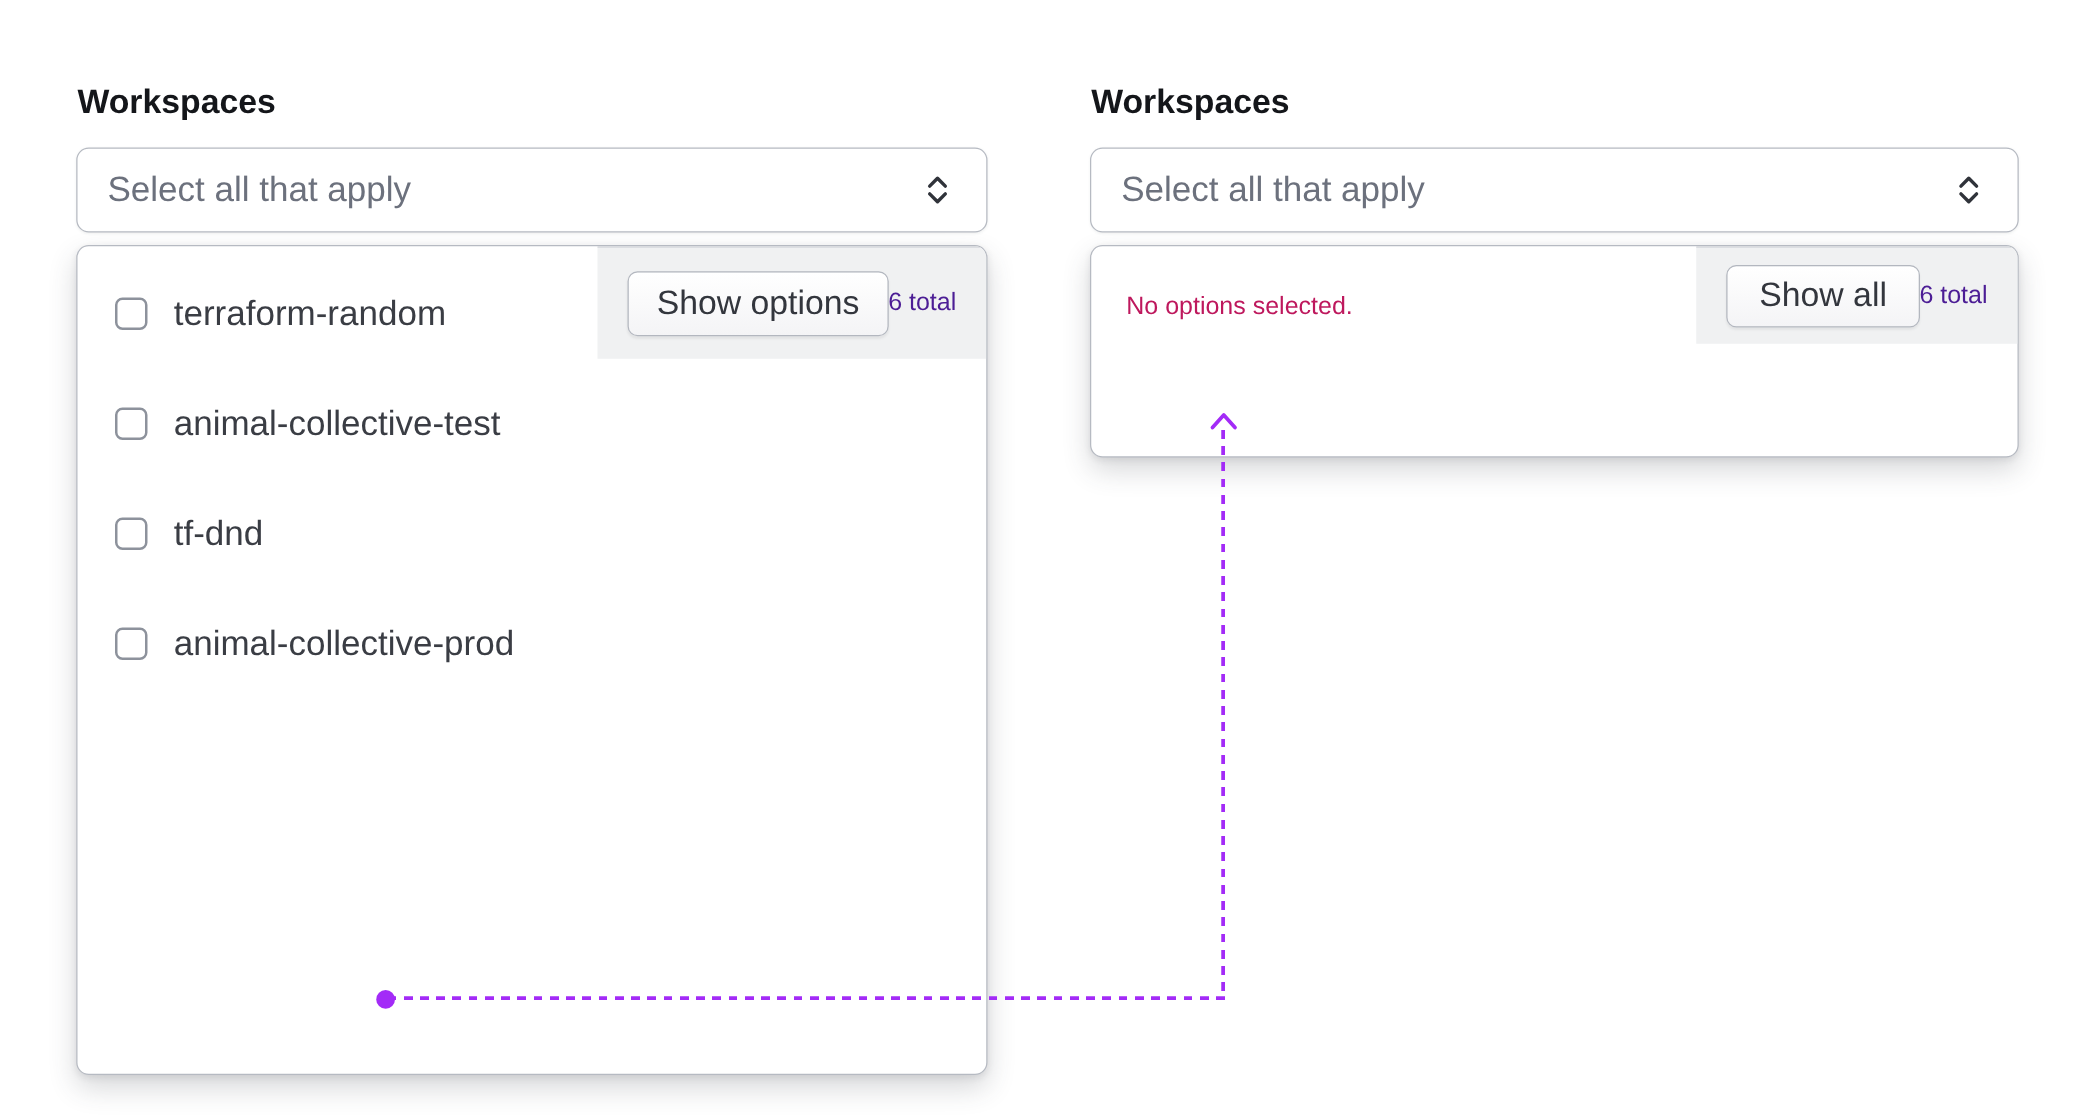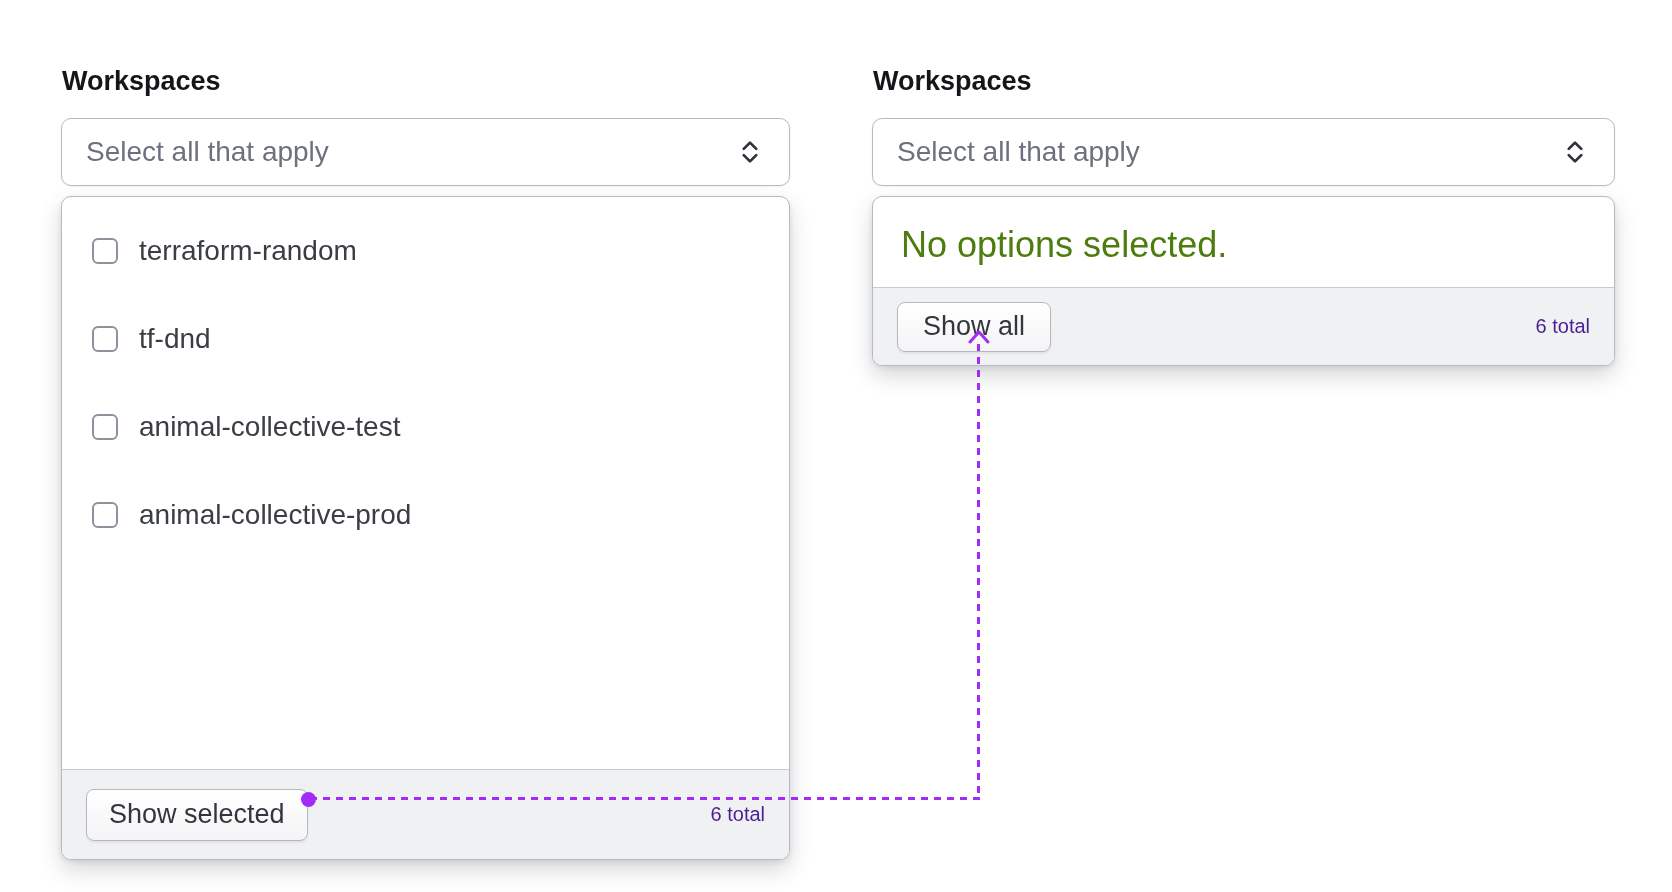--- a/index.html
+++ b/index.html
@@ -15,35 +15,35 @@
     display:flex;align-items:center;justify-content:space-between;
     padding:0 24px;box-shadow:0 1px 2px rgba(80,84,92,.08);
   }
   .placeholder{font-size:28px;color:#6c717d;}
   .unfold{flex:0 0 auto;}
 
   .panel{
     box-sizing:border-box;margin-top:10px;width:100%;
     border:1px solid #b6bac2;border-radius:10px;background:#fff;
     box-shadow:0 10px 22px rgba(55,58,68,.20), 0 2px 5px rgba(55,58,68,.10);
-    overflow:hidden;display:flex;flex-direction:column;
+    overflow:hidden;display:flex;flex-direction:row;
   }
   .panel.list-panel{height:664px;}
   .panel.empty-panel{height:170px;}
 
   .options{list-style:none;margin:0;padding:10px 0 0 0;flex:1 1 auto;}
   .option{display:flex;align-items:flex-start;padding:26px 24px 26px 30px;}
   .checkbox{
     box-sizing:border-box;flex:0 0 auto;width:26px;height:26px;margin-top:5px;
     border:2px solid #8d929c;border-radius:6px;background:#fff;
   }
   .option-label{margin-left:21px;font-size:28px;line-height:36px;color:#3a3d44;max-width:585px;overflow-wrap:break-word;}
 
   .empty-body{flex:1 1 auto;display:flex;align-items:flex-start;padding:30px 28px 0 28px;}
-  .empty-text{font-size:36px;line-height:36px;color:#4d7c0f;}
+  .empty-text{font-size:20px;line-height:36px;color:#be185d;}
 
   .panel-footer{
     flex:0 0 auto;height:90px;box-sizing:border-box;
     background:#f0f1f2;border-top:1px solid #c8cbd1;
     display:flex;align-items:center;justify-content:space-between;padding:0 24px;
   }
   .empty-panel .panel-footer{height:78px;}
   .btn{
     box-sizing:border-box;height:52px;padding:0 22px;
     font-family:"Liberation Sans", sans-serif;font-size:27px;color:#33363d;
@@ -83,36 +83,36 @@
       <ul class="options">
 
           <li class="option">
             <span class="checkbox"></span>
             <span class="option-label">terraform-random</span>
           </li>
 
 
           <li class="option">
             <span class="checkbox"></span>
-            <span class="option-label">tf-dnd</span>
+            <span class="option-label">animal-collective-test</span>
           </li>
 
           <li class="option">
             <span class="checkbox"></span>
-            <span class="option-label">animal-collective-test</span>
+            <span class="option-label">tf-dnd</span>
           </li>
 
           <li class="option">
             <span class="checkbox"></span>
             <span class="option-label">animal-collective-prod</span>
           </li>
 
         </ul>
       <div class="panel-footer">
-        <button class="btn">Show selected</button>
+        <button class="btn">Show options</button>
         <span class="total">6 total</span>
       </div>
     </div>
   </section>
 
   <section class="col" style="left:872px;width:743px;">
     <div class="field-label">Workspaces</div>
 
     <div class="trigger">
       <span class="placeholder">Select all that apply</span>

